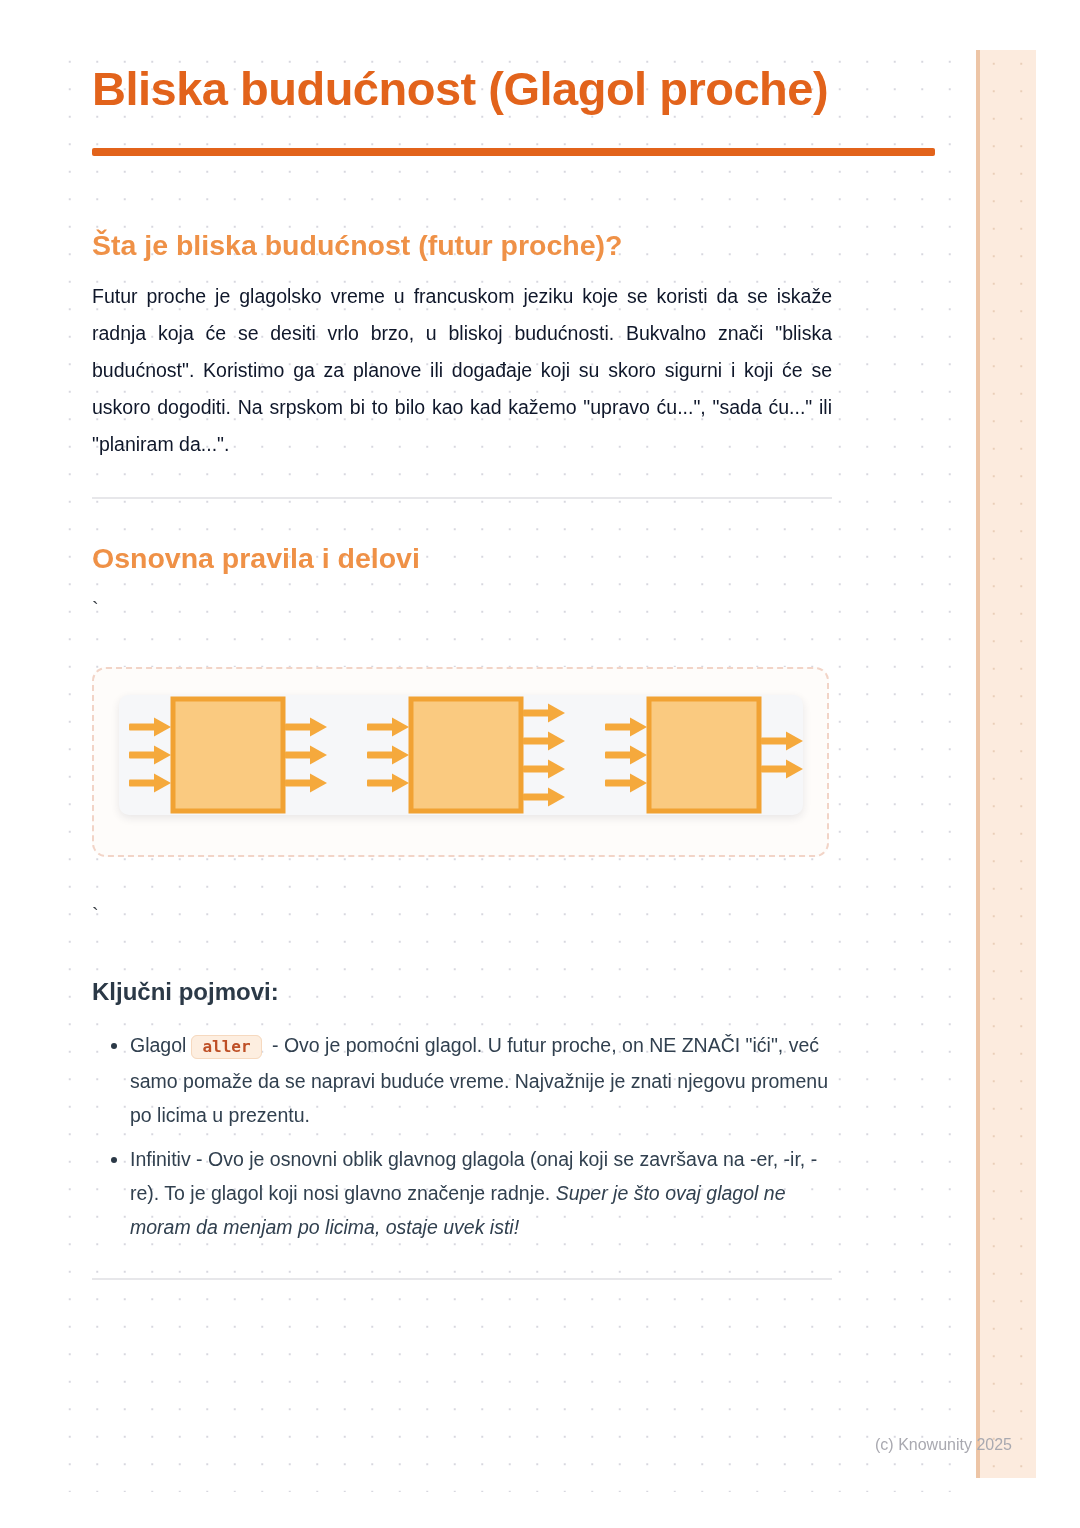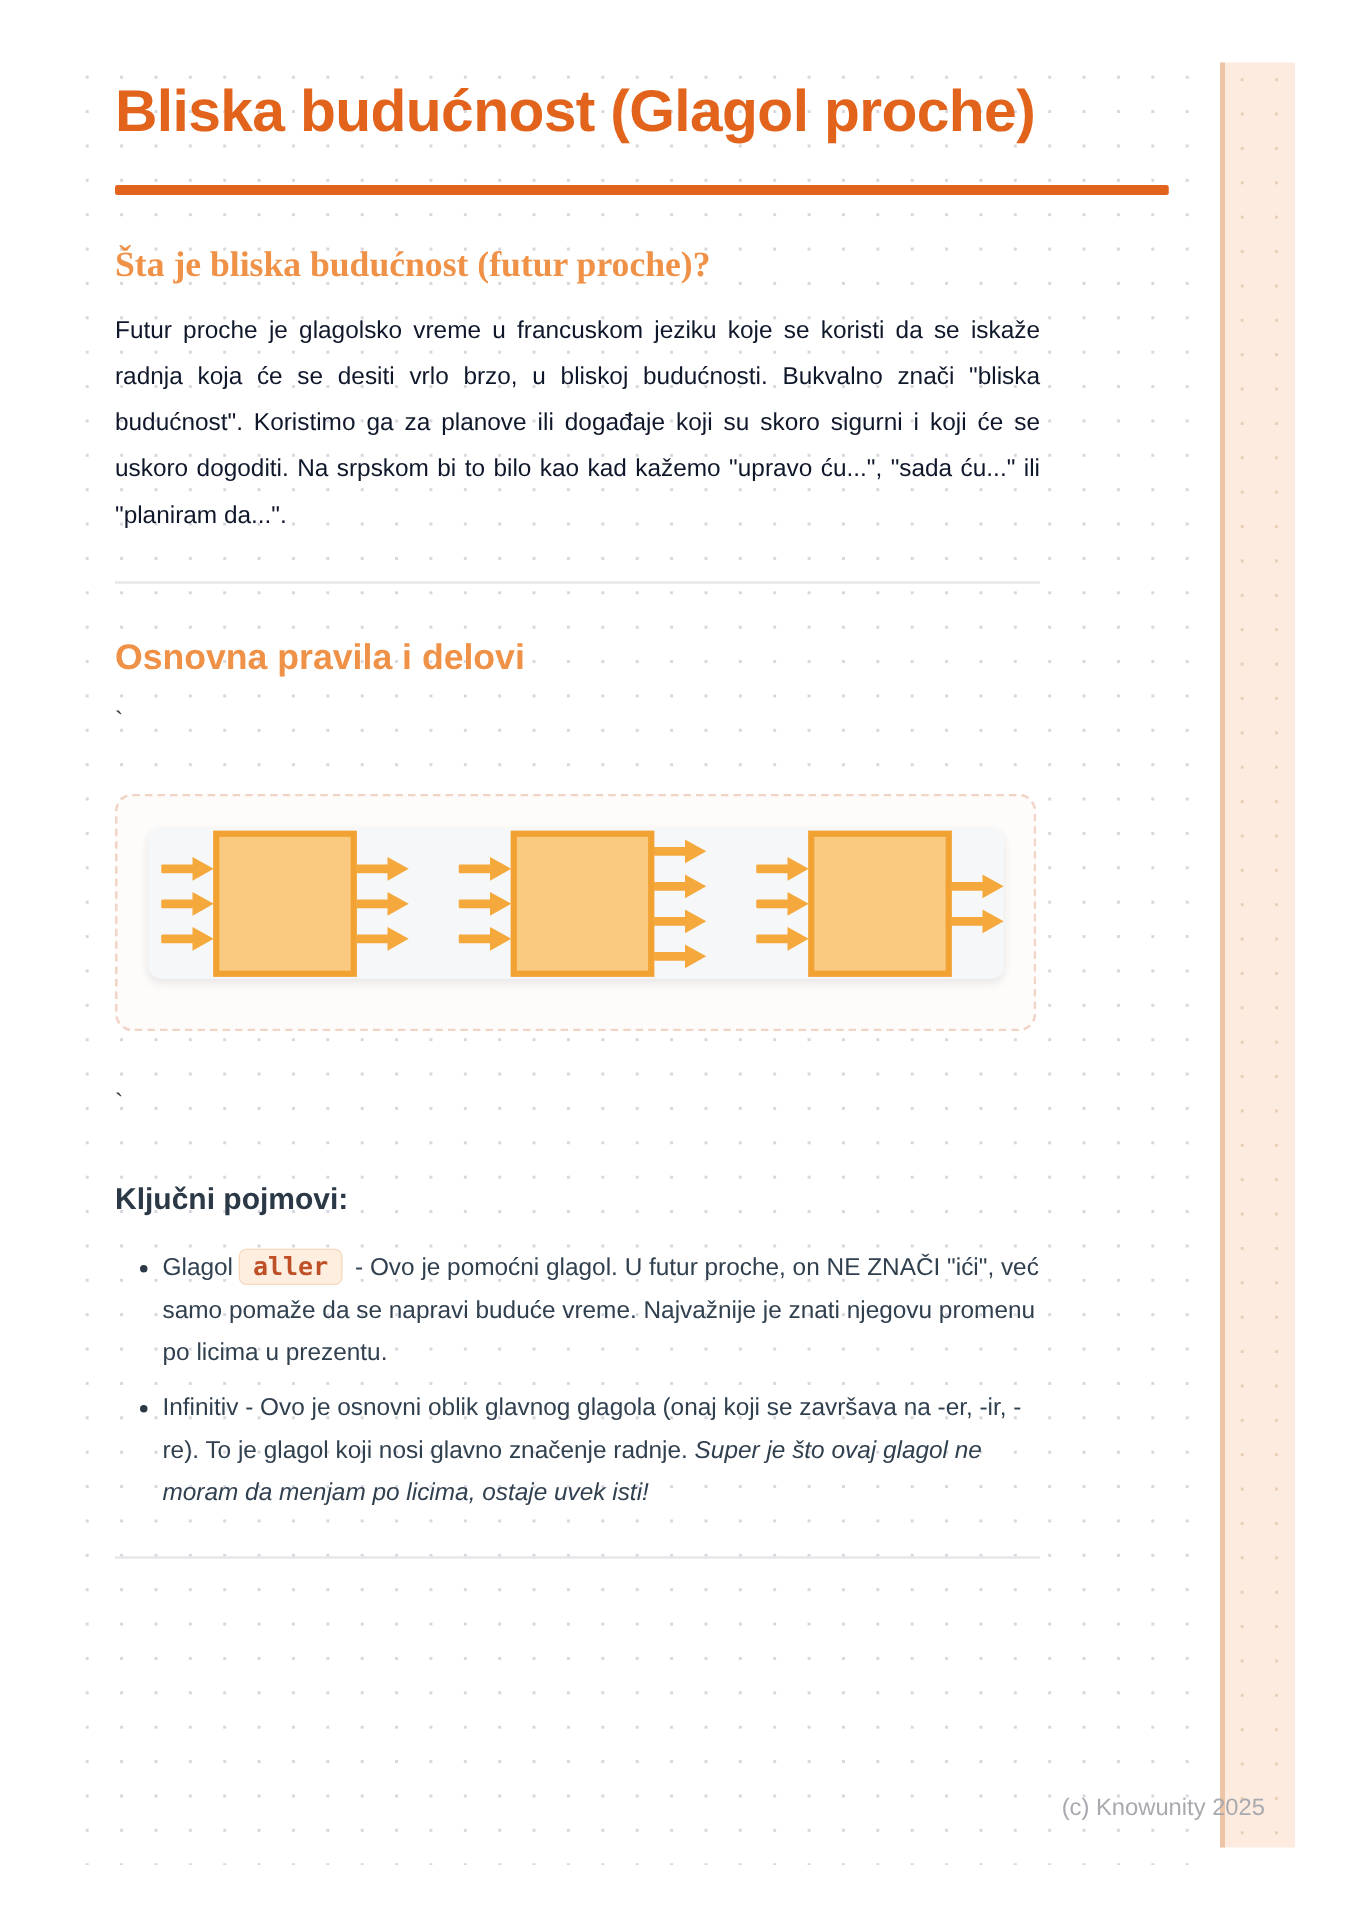--- a/index.html
+++ b/index.html
@@ -33,21 +33,21 @@
   .page-title{
     font-size:47px;font-weight:700;color:#E2631B;
     margin:56px 0 0;line-height:66px;letter-spacing:-0.5px;
   }
   .title-rule{
     margin-top:26px;height:8px;background:#E2631B;border-radius:2px;width:843px;
   }
   .section-heading{
     font-size:28.5px;font-weight:700;color:#EF9147;margin:0;line-height:34px;
   }
-  .sh-1{margin-top:40px;font-family:Liberation Serif, serif;}
+  .sh-1{margin-top:72px;}
   .sh-2{margin-top:42px;}
   .body-text{
     width:740px;font-size:19.5px;line-height:37px;
     text-align:justify;margin:16px 0 0;color:#0f172a;
   }
   .divider{
     width:740px;border:none;border-top:2px solid #e7e7ea;margin:34px 0 0;
   }
   .stray-tick{
     width:740px;font-size:20px;color:#3a3f46;margin-top:22px;height:24px;line-height:24px;
@@ -79,25 +79,25 @@
     font-size:19.5px;line-height:34px;margin-bottom:10px;color:#31404F;
   }
   .key-list li::marker{color:#2b3947;}
   .seg-bold{font-weight:400;}
   .seg-italic{font-style:italic;}
   .seg-normal{}
   .seg-code{
     font-family:"DejaVu Sans Mono","Liberation Mono",monospace;
     font-weight:700;color:#BE4F26;background:#fdeee0;
     border:1.5px solid #f6d9bf;border-radius:6px;
-    padding:1px 10px 2px;font-size:20px;margin:0 5px;white-space:nowrap;
+    padding:1px 10px 2px;font-size:16px;margin:0 5px;white-space:nowrap;
   }
   .page-footer{
     position:absolute;top:1436px;right:68px;
-    font-size:19px;color:#a9a9b0;z-index:4;
+    font-size:16px;color:#a9a9b0;z-index:4;
   }
 </style>
 </head>
 <body>
 
 <div class="dot-grid"></div>
 <aside class="side-stripe"></aside>
 
 <main class="page">
 

